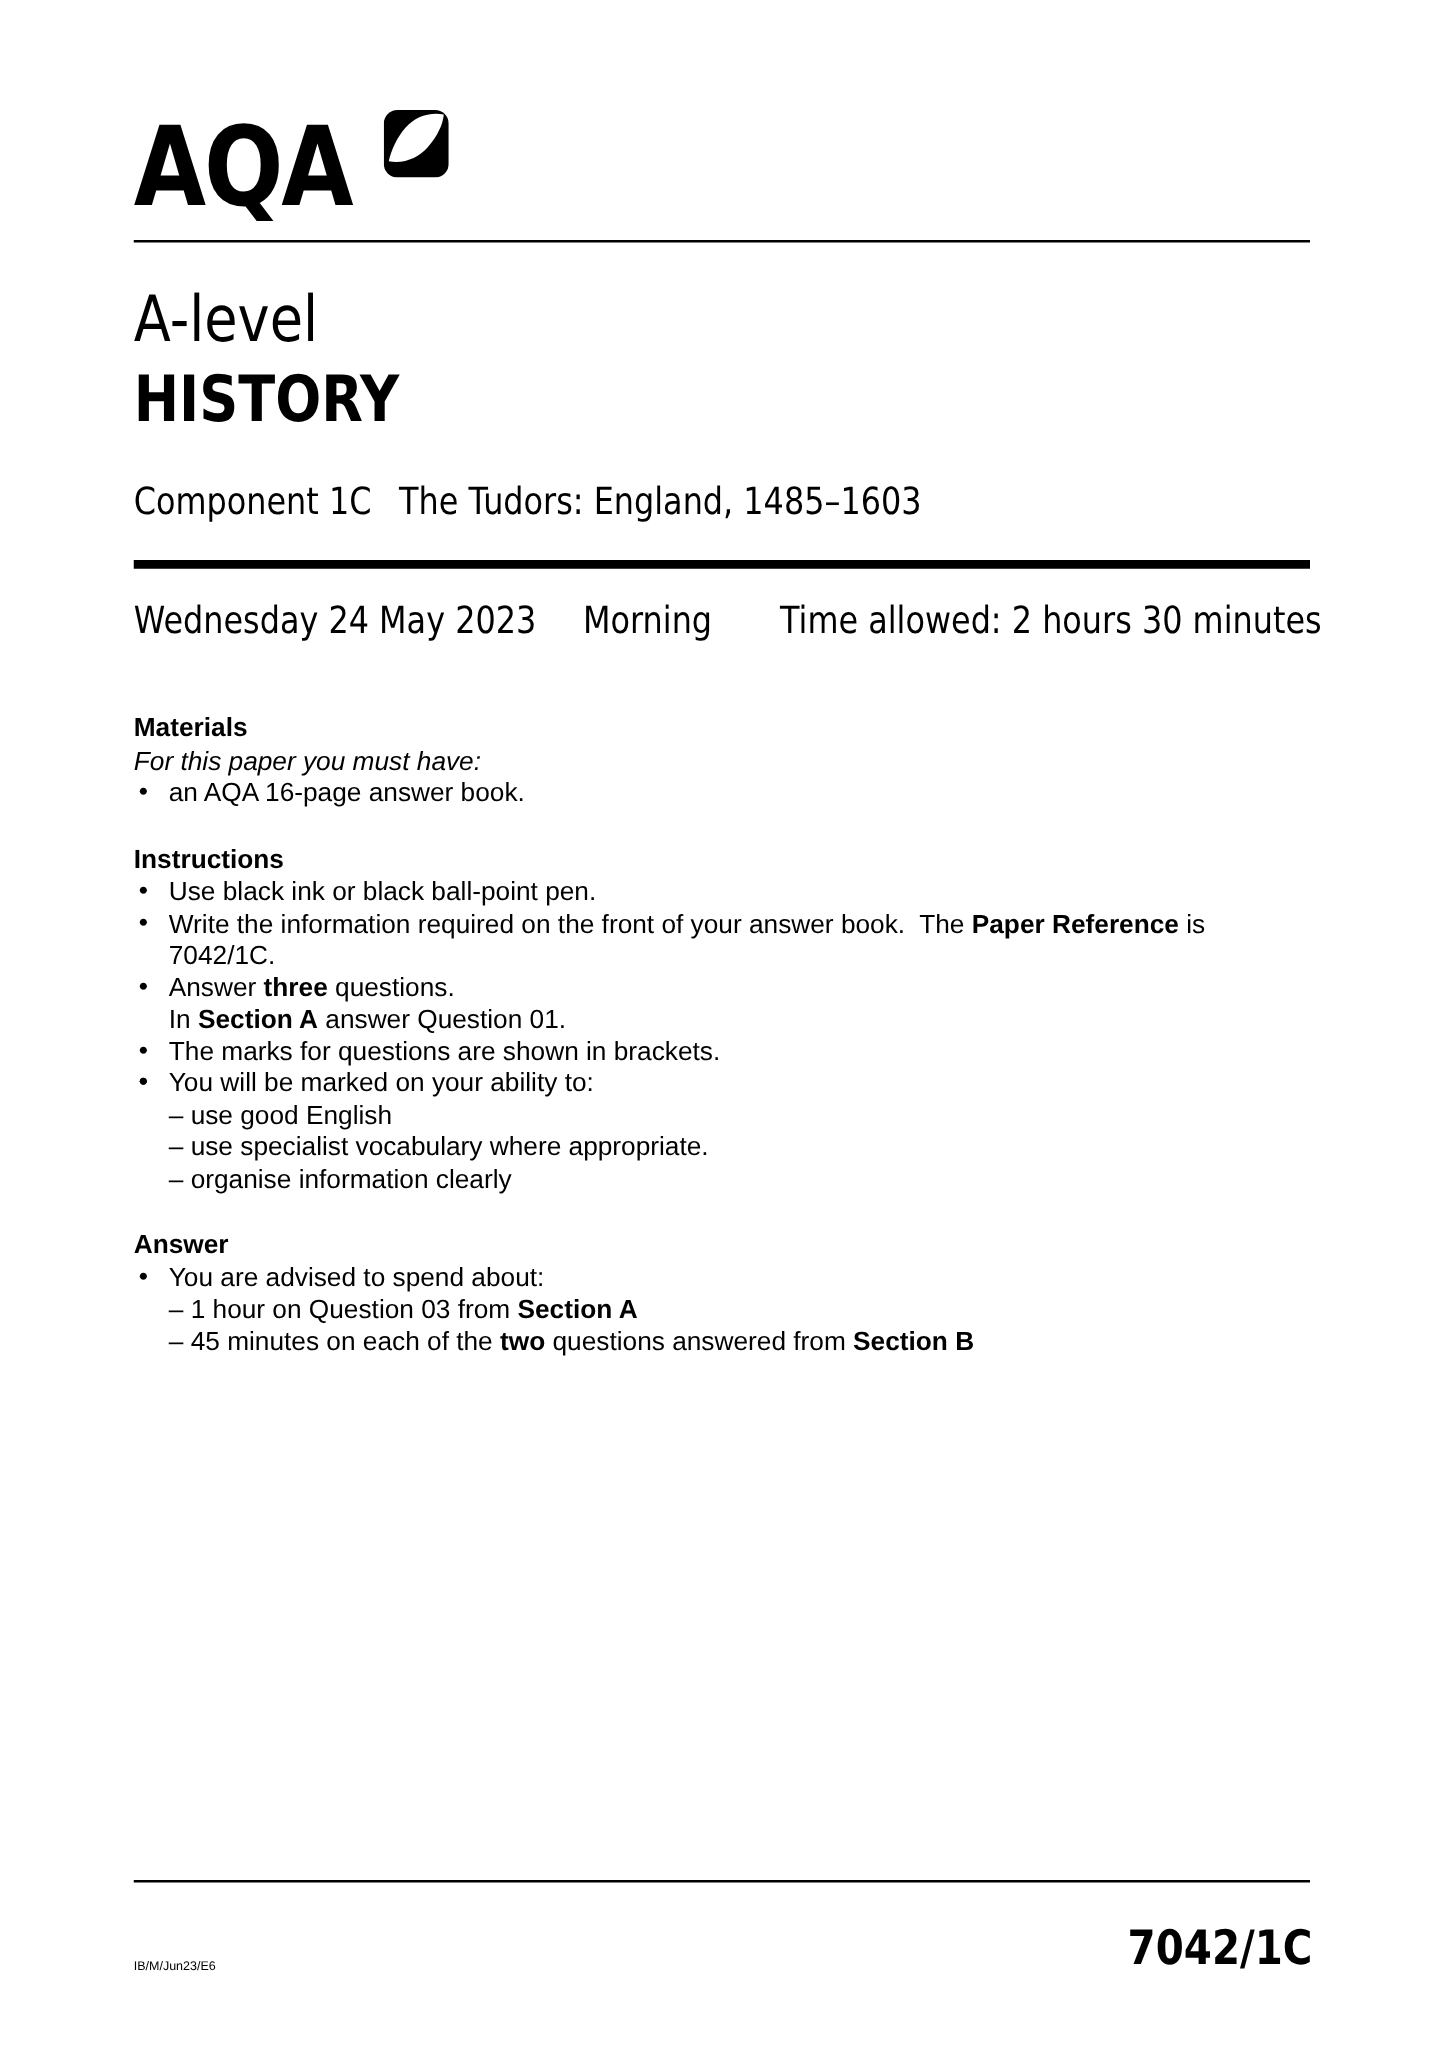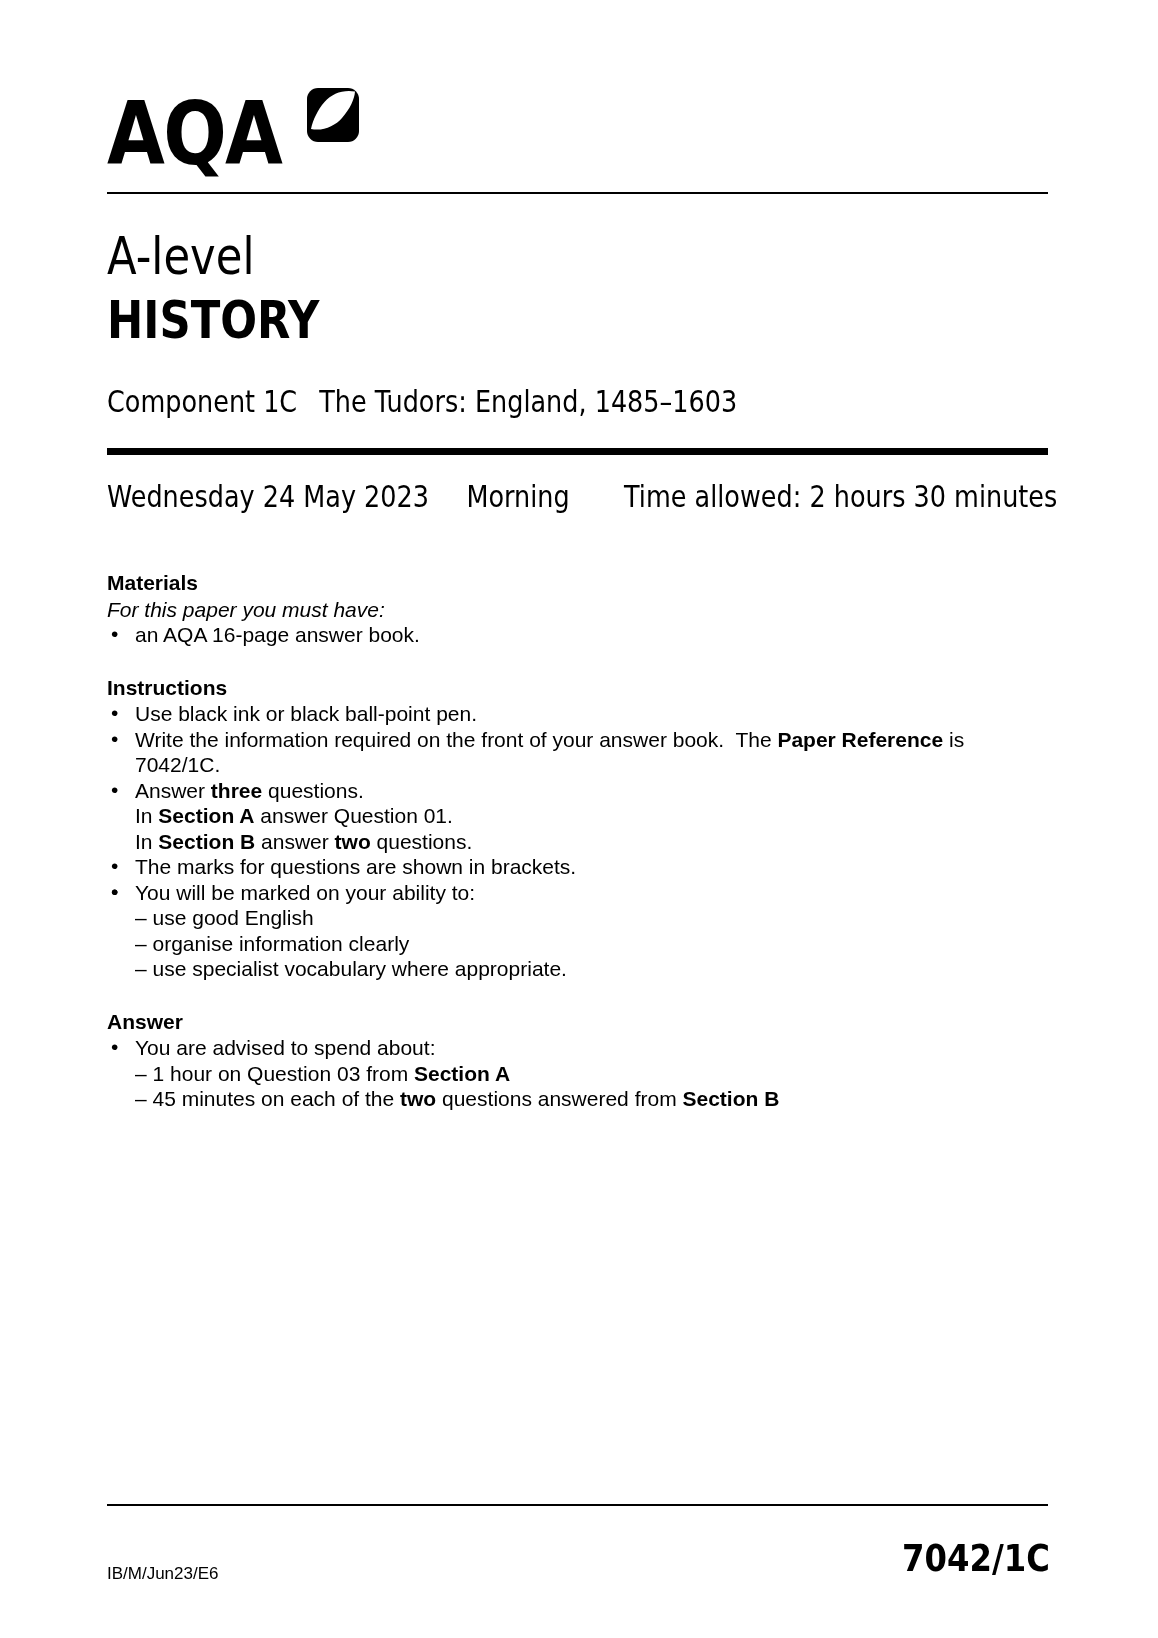--- a/index.html
+++ b/index.html
@@ -80,21 +80,21 @@
     margin: 27px 0 1px 0;
   }
   .section:first-child .sec-heading { margin-top: 0; }
   .line { position: relative; padding-left: 28px; }
   .line.plain { padding-left: 0; font-style: italic; }
   .bullet { position: absolute; left: 4px; top: -1px; }
   .b { font-weight: 700; }
 
   .pub-code {
     position: absolute; left: 107px; top: 1566px;
-    font-size: 17px; line-height: 16px;
+    font-size: 10px; line-height: 16px;
   }
   .paper-ref {
     position: absolute; right: 108px; top: 1539px;
     font-weight: 700;
     font-size: 38px; line-height: 38px;
   }
 </style>
 </head>
 <body>
 
@@ -129,29 +129,28 @@
         <div class="line plain"><span>For this paper you must have:</span></div>
         <div class="line with-bullet"><span class="bullet">•</span><span>an AQA 16-page answer book.</span></div>
       </div>
       <div class="section">
         <div class="sec-heading">Instructions</div>
         <div class="line with-bullet"><span class="bullet">•</span><span>Use black ink or black ball-point pen.</span></div>
         <div class="line with-bullet"><span class="bullet">•</span><span>Write the information required on the front of your answer book.&nbsp; The </span><span class="b">Paper Reference</span><span> is</span></div>
         <div class="line cont"><span>7042/1C.</span></div>
         <div class="line with-bullet"><span class="bullet">•</span><span>Answer </span><span class="b">three</span><span> questions.</span></div>
         <div class="line cont"><span>In </span><span class="b">Section A</span><span> answer Question 01.</span></div>
-        <div class="line cont"><span>In </span><span class="b">Section B</span><span> answer </span><span class="b">two</span><span> questions.</span></div>
       </div>
       <div class="section">
         <div class="line with-bullet"><span class="bullet">•</span><span>The marks for questions are shown in brackets.</span></div>
         <div class="line with-bullet"><span class="bullet">•</span></div>
         <div class="line with-bullet"><span class="bullet">•</span><span>You will be marked on your ability to:</span></div>
         <div class="line cont"><span>– use good English</span></div>
+        <div class="line cont"><span>– use specialist vocabulary where appropriate.</span></div>
         <div class="line cont"><span>– organise information clearly</span></div>
-        <div class="line cont"><span>– use specialist vocabulary where appropriate.</span></div>
       </div>
       <div class="section">
         <div class="sec-heading">Answer</div>
         <div class="line with-bullet"><span class="bullet">•</span><span>You are advised to spend about:</span></div>
         <div class="line cont"><span>– 1 hour on Question 03 from </span><span class="b">Section A</span></div>
         <div class="line cont"><span>– 45 minutes on each of the </span><span class="b">two</span><span> questions answered from </span><span class="b">Section B</span></div>
       </div>
     </div>
 
   <div class="rule rule-footer"></div>

